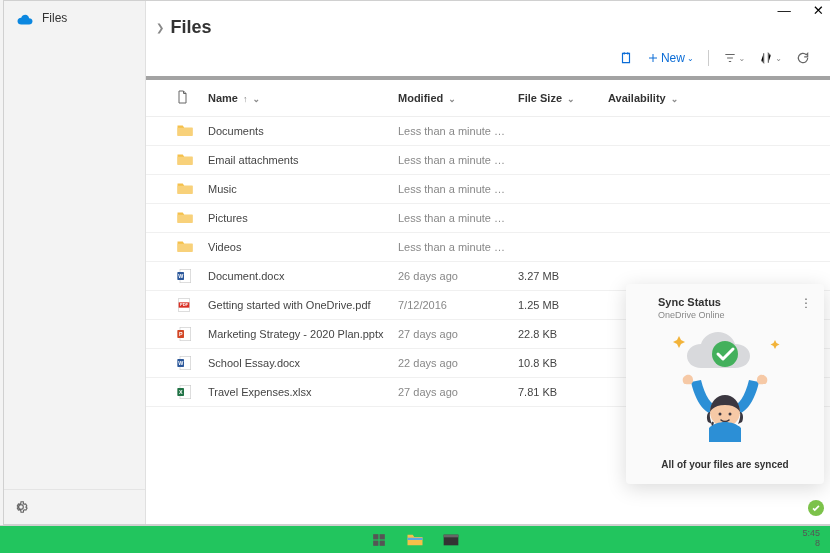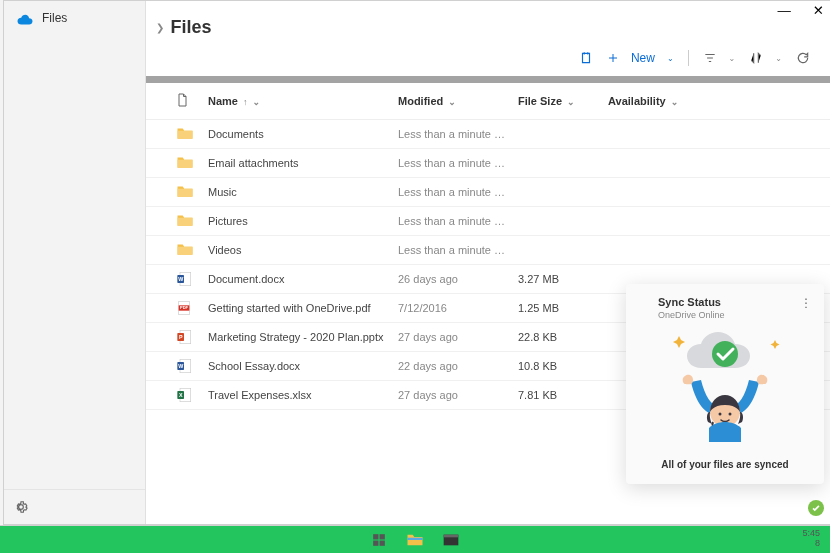--- a/index.html
+++ b/index.html
@@ -26,29 +26,29 @@
   
   .main { flex: 1; display: flex; flex-direction: column; position: relative; }
   .window-controls { position: absolute; top: 2px; right: 8px; display: flex; gap: 22px; color: #444; font-size: 11px; }
   .win-btn { cursor: pointer; background: none; border: none; padding: 0; }
 
   .breadcrumb { display: flex; align-items: center; gap: 6px; padding: 16px 20px 8px 10px; }
   .chev { color: #888; font-size: 10px; }
   .crumb-title { font-size: 18px; font-weight: 600; color: #333; }
 
   .toolbar { display: flex; justify-content: flex-end; align-items: center; gap: 14px; padding: 4px 22px 10px 0; }
-  .tb-btn { background: none; border: none; display: flex; align-items: center; gap: 12px; font-size: 12px; color: #0a6cd6; cursor: pointer; }
+  .tb-btn { background: none; border: none; display: flex; align-items: center; gap: 2px; font-size: 12px; color: #0a6cd6; cursor: pointer; }
   .tb-icon { color: #0a6cd6; }
   .tb-plain { color: #666; }
   .tb-divider { width: 1px; height: 16px; background: #ccc; }
 
   
   .files { flex: 1; overflow: auto; }
   table { width: 100%; border-collapse: collapse; table-layout: fixed; }
-  th { text-align: left; font-size: 11px; font-weight: 600; color: #333; padding: 10px 6px; border-top: 7px solid #a3a3a3; border-bottom: 1px solid #eee; white-space: nowrap; }
+  th { text-align: left; font-size: 11px; font-weight: 600; color: #333; padding: 10px 6px; border-top: 4px solid #a3a3a3; border-bottom: 1px solid #eee; white-space: nowrap; }
   th .sort { font-size: 9px; color: #888; margin-left: 2px; }
   td { font-size: 11px; color: #444; padding: 6px 6px; border-bottom: 1px solid #f0f0f0; white-space: nowrap; overflow: hidden; text-overflow: ellipsis; }
   td.mod { color: #888; }
   .col-type   { width: 56px; padding-left: 30px; }
   .col-name   { width: 190px; }
   .col-mod    { width: 120px; margin-left: 8px; }
   .col-size   { width: 90px; }
   .col-avail  { width: auto; }
 
   .ficon { width: 18px; height: 16px; display: inline-block; vertical-align: middle; }

